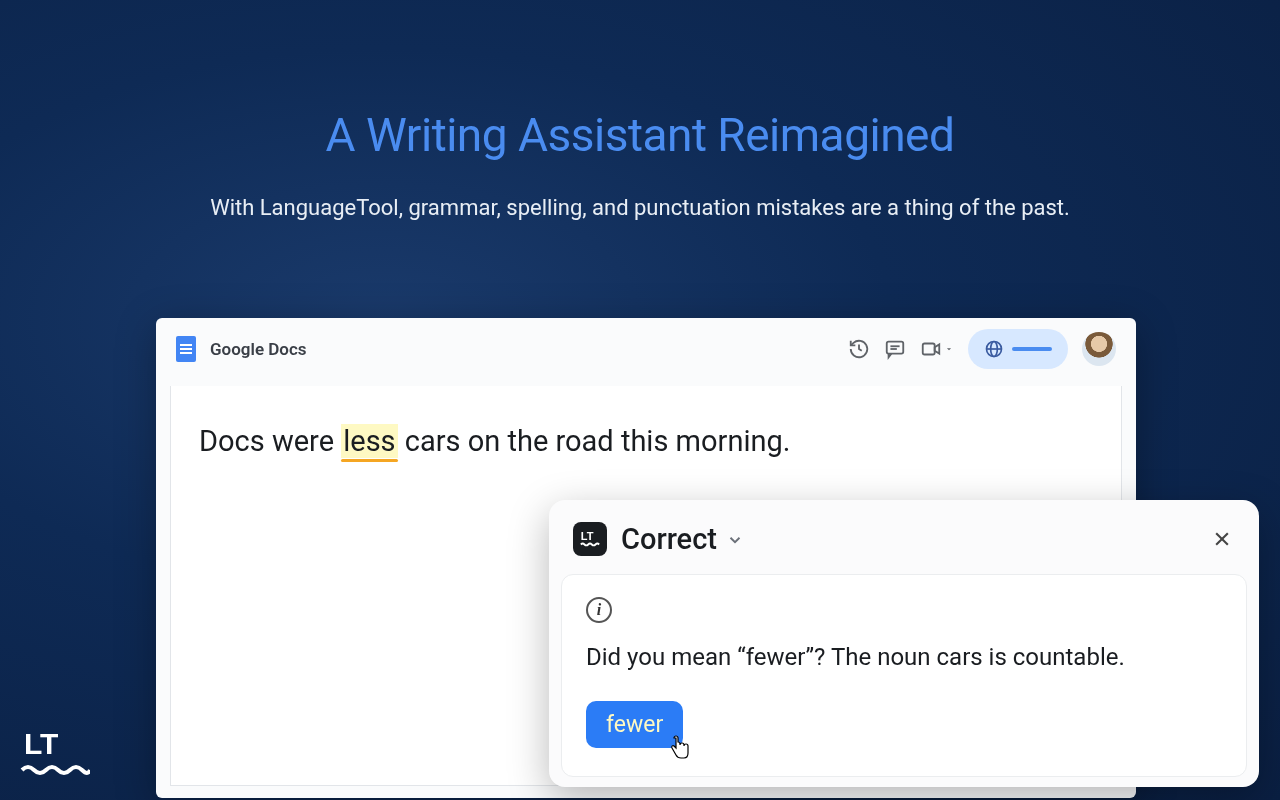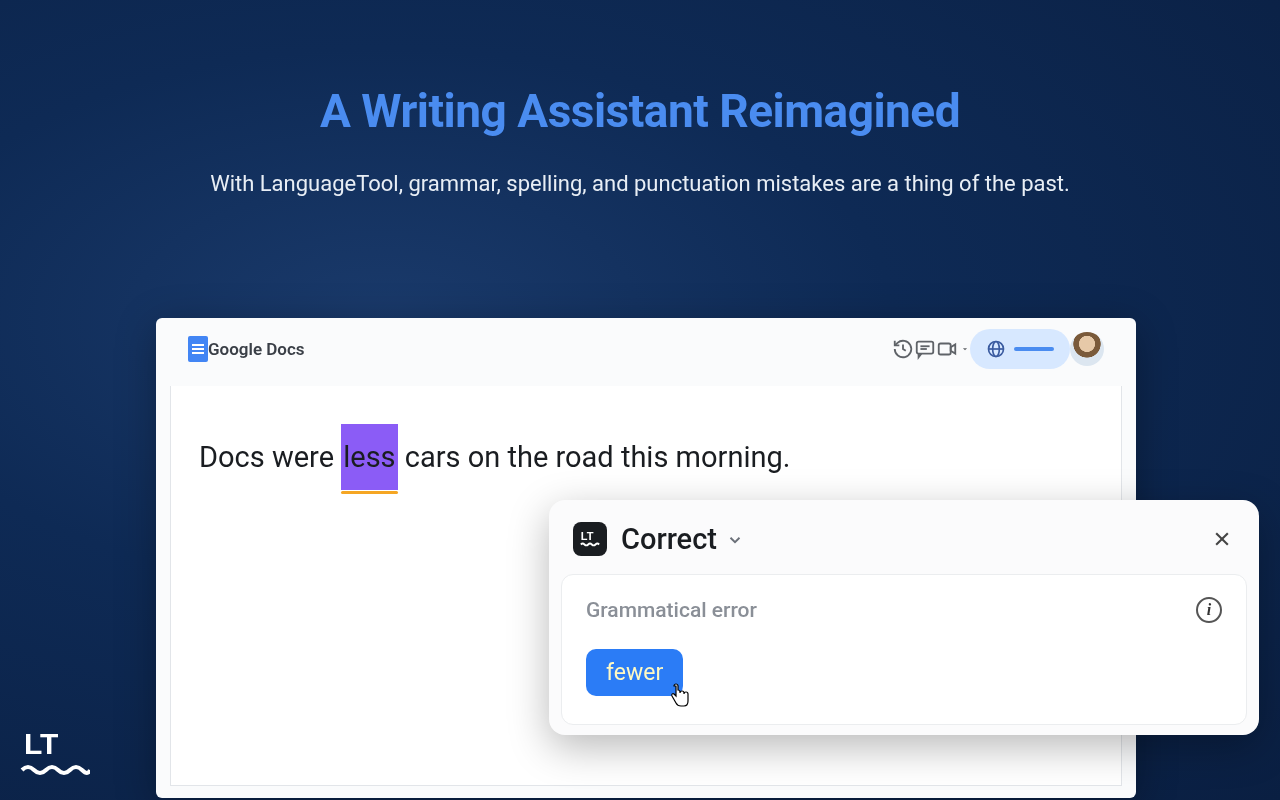--- a/index.html
+++ b/index.html
@@ -4,44 +4,45 @@
 <style>
 * { box-sizing: border-box; margin: 0; padding: 0; }
 body {
   width: 1280px; height: 800px;
   background: radial-gradient(ellipse at 30% 40%, #1a3a6b 0%, #0e2a55 40%, #0a1f42 100%);
   font-family: -apple-system, BlinkMacSystemFont, "Segoe UI", Roboto, sans-serif;
   overflow: hidden;
   position: relative;
 }
 .hero-title {
-  font-size: 46px; font-weight: 700;
+  font-size: 46px; font-weight: 400;
   color: #4a8cf0;
   text-align: center;
-  padding-top: 84px;
+  padding-top: 108px;
   letter-spacing: -0.5px;
 }
 .hero-sub {
   font-size: 22px; color: #e8eef5;
   text-align: center;
   padding: 28px 110px 0;
   line-height: 1.6;
   font-weight: 400;
 }
 .doc-window {
   position: absolute;
   top: 318px; left: 156px;
   width: 980px; height: 480px;
   background: #fafbfc;
   border-radius: 6px;
   box-shadow: 0 8px 40px rgba(0,0,0,0.3);
 }
 .doc-toolbar {
   height: 62px; display: flex; align-items: center;
-  padding: 0 32px;
+  padding: 0 20px;
+  gap: 14px;
 }
 .gdocs-icon {
   width: 20px; height: 26px; background: #4285f4;
   border-radius: 2px; position: relative;
 }
 .gdocs-icon::before {
   content: ""; position: absolute; left: 4px; right: 4px; top: 8px;
   height: 2px; background: #fff; box-shadow: 0 4px 0 #fff, 0 8px 0 #fff;
 }
 .doc-title { font-size: 17px; font-weight: 600; color: #3a3f47; }
@@ -61,22 +62,22 @@
   cursor: pointer;
 }
 .doc-page {
   margin: 6px 14px 0; background: #fff;
   border: 1px solid #e2e5e9; border-top: none;
   height: 400px; padding: 38px 28px;
 }
 .sentence { font-size: 29px; color: #1a1d21; }
 .error-word {
   position: relative; display: inline-block;
-  background: #8b5cf6;
-  padding: 16px 2px;
+  background: #fef9c3;
+  padding: 0 2px;
 }
 .error-word::after {
   content: ""; position: absolute; left: 0; right: 0; bottom: -4px;
   height: 3px; background: #f5a623; border-radius: 2px;
 }
 .popup {
   position: absolute;
   top: 500px; left: 549px;
   width: 710px;
   background: #fbfbfc;
@@ -190,23 +191,23 @@
     </div>
     <div class="close-x">
       <svg viewBox="0 0 24 24" width="20" height="20" stroke="currentColor" stroke-width="2.5" fill="none">
           <line x1="5" y1="5" x2="19" y2="19"></line>
           <line x1="19" y1="5" x2="5" y2="19"></line>
         </svg>
     </div>
   </div>
   <div class="popup-card">
     <div class="err-type-row">
-      <div class="err-type">Grammatical error</div>
       <div class="info-circle">i</div>
     </div>
+    <div class="err-msg">Did you mean “fewer”? The noun cars is countable.</div>
     <div class="suggestion-btn">
       <span>fewer</span>
       <svg class="cursor-hand" viewBox="0 0 24 28">
           <path d="M9 4v10l-2-2c-1-1-3 0-2 2l4 7c1 2 2 3 5 3h3c3 0 4-2 4-5v-7c0-1-1-2-2-2s-2 1-2 2v-1c0-1-1-2-2-2s-2 1-2 2v-1c0-1-1-2-2-2V4c0-1-1-2-2-2s-2 1-2 2z" fill="#fff" stroke="#000" stroke-width="1.2"></path>
         </svg>
     </div>
   </div>
 </div>
 
 <svg class="bottom-logo" viewBox="0 0 70 54">

